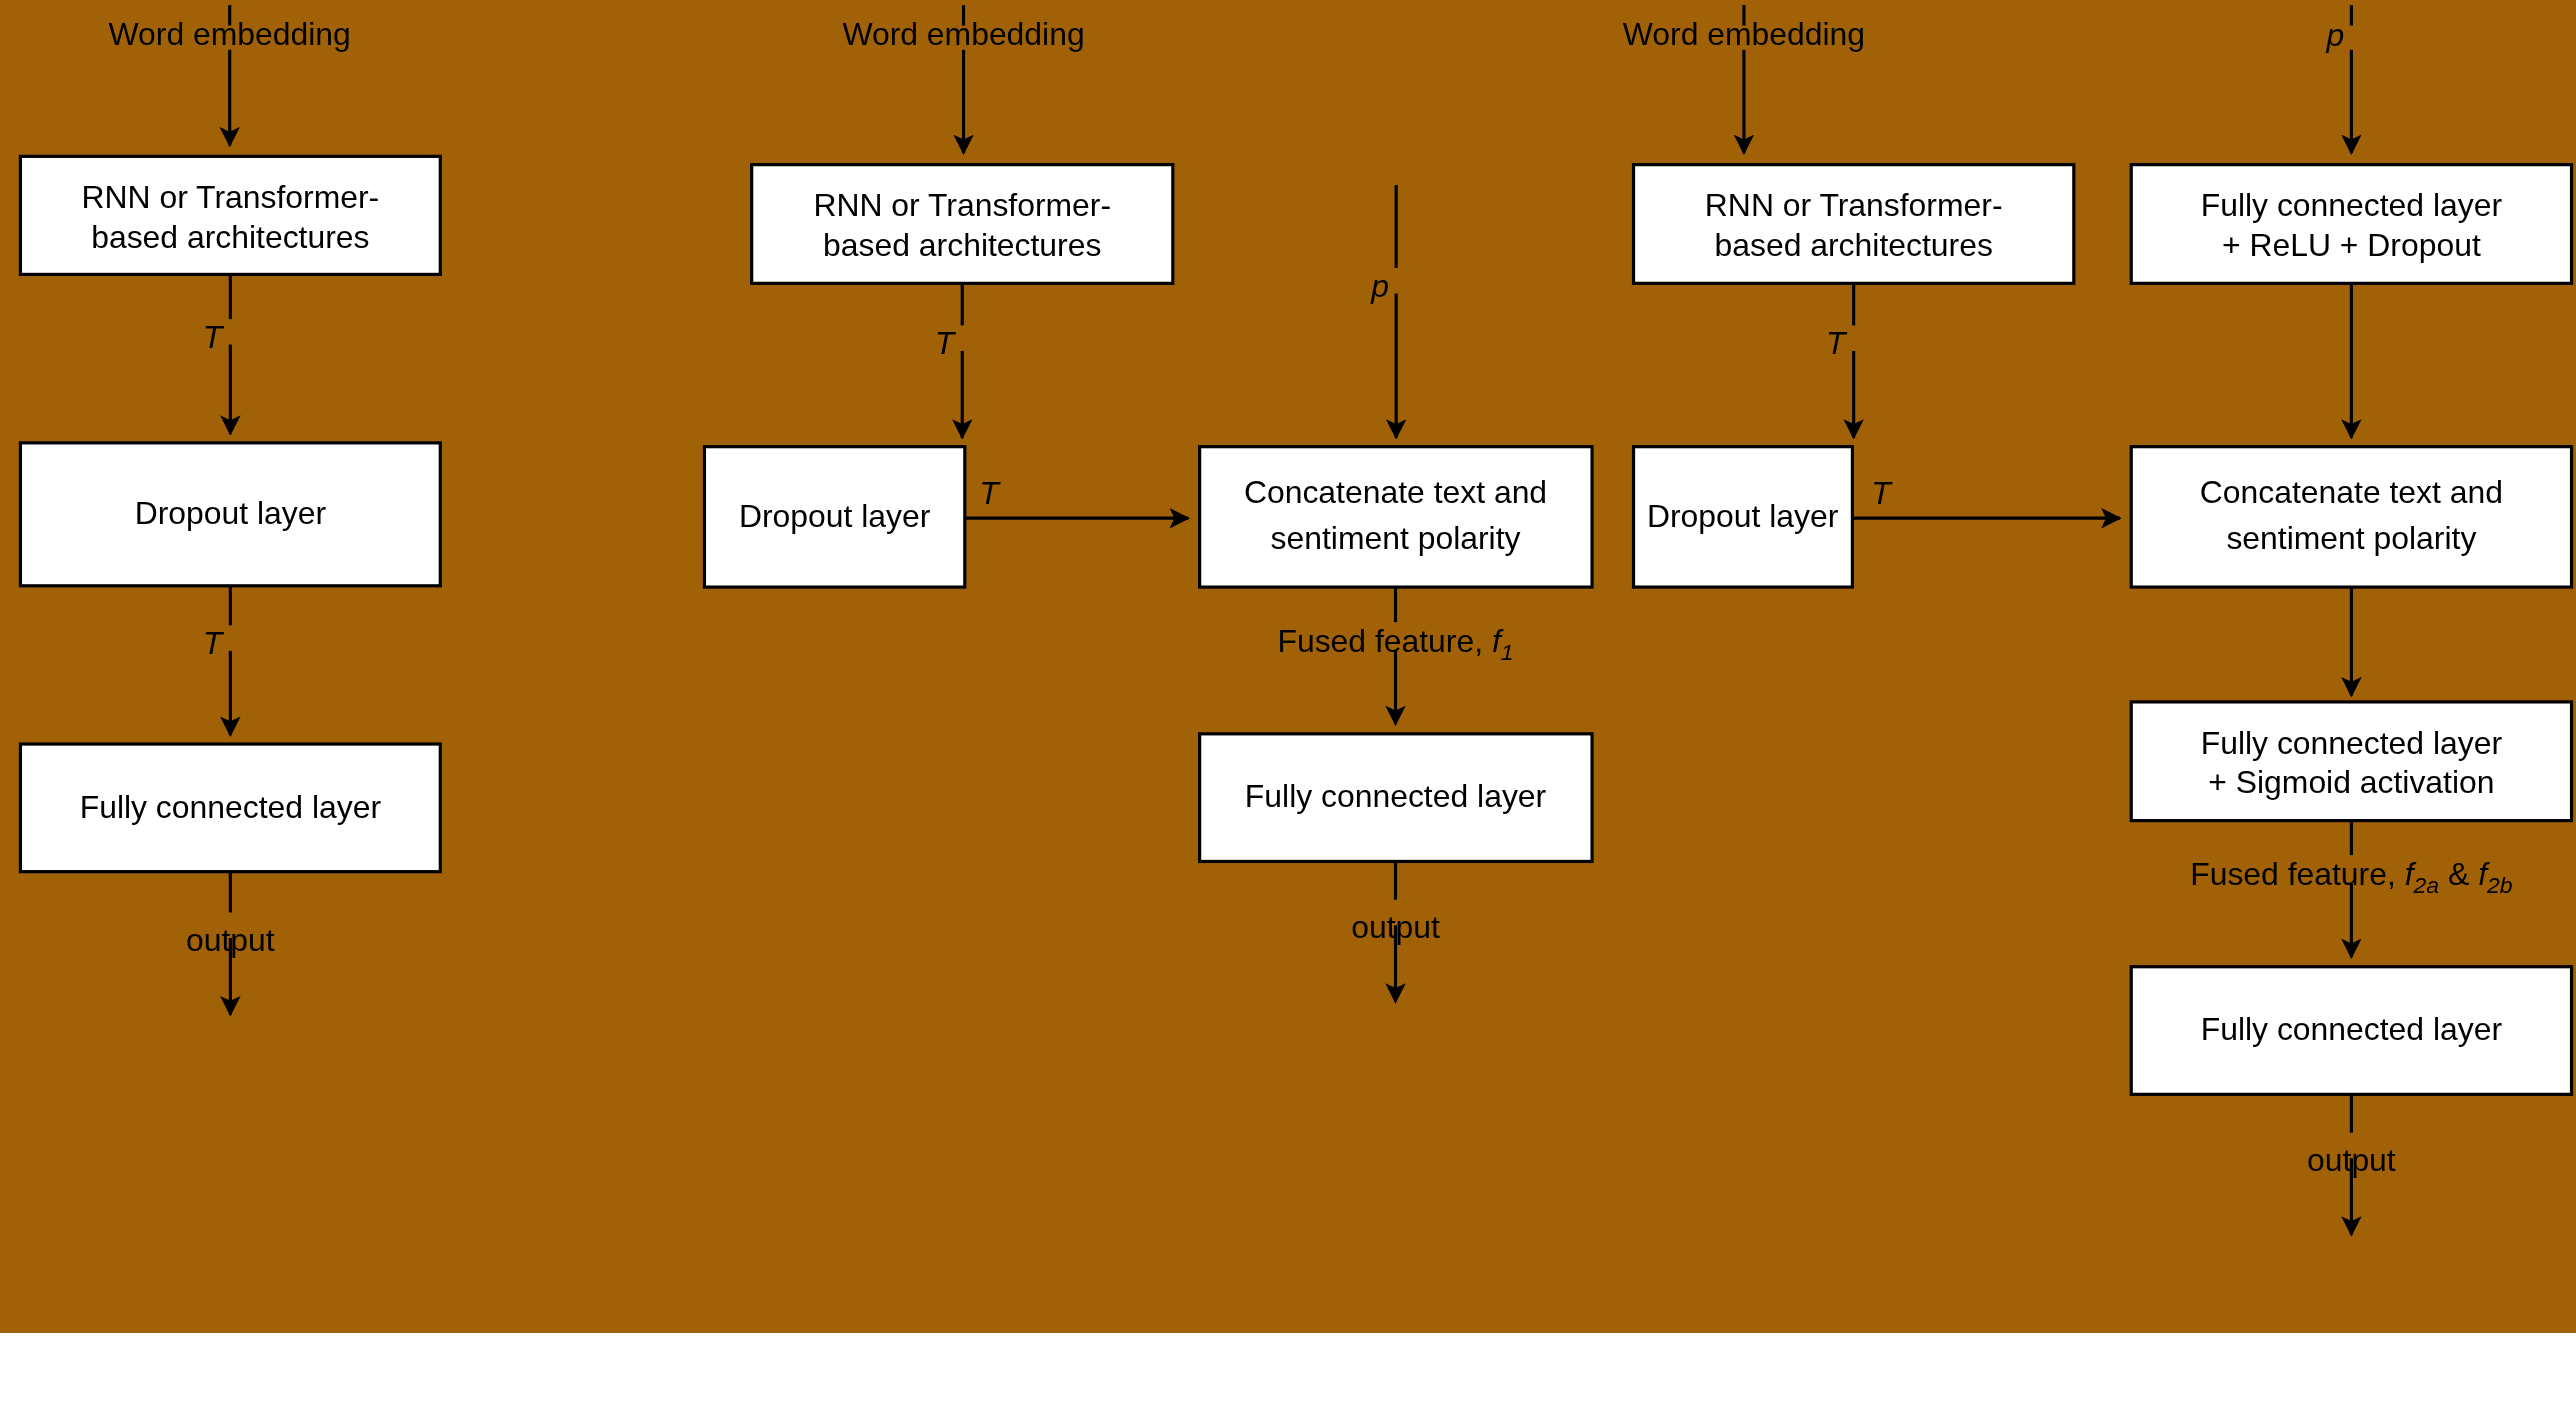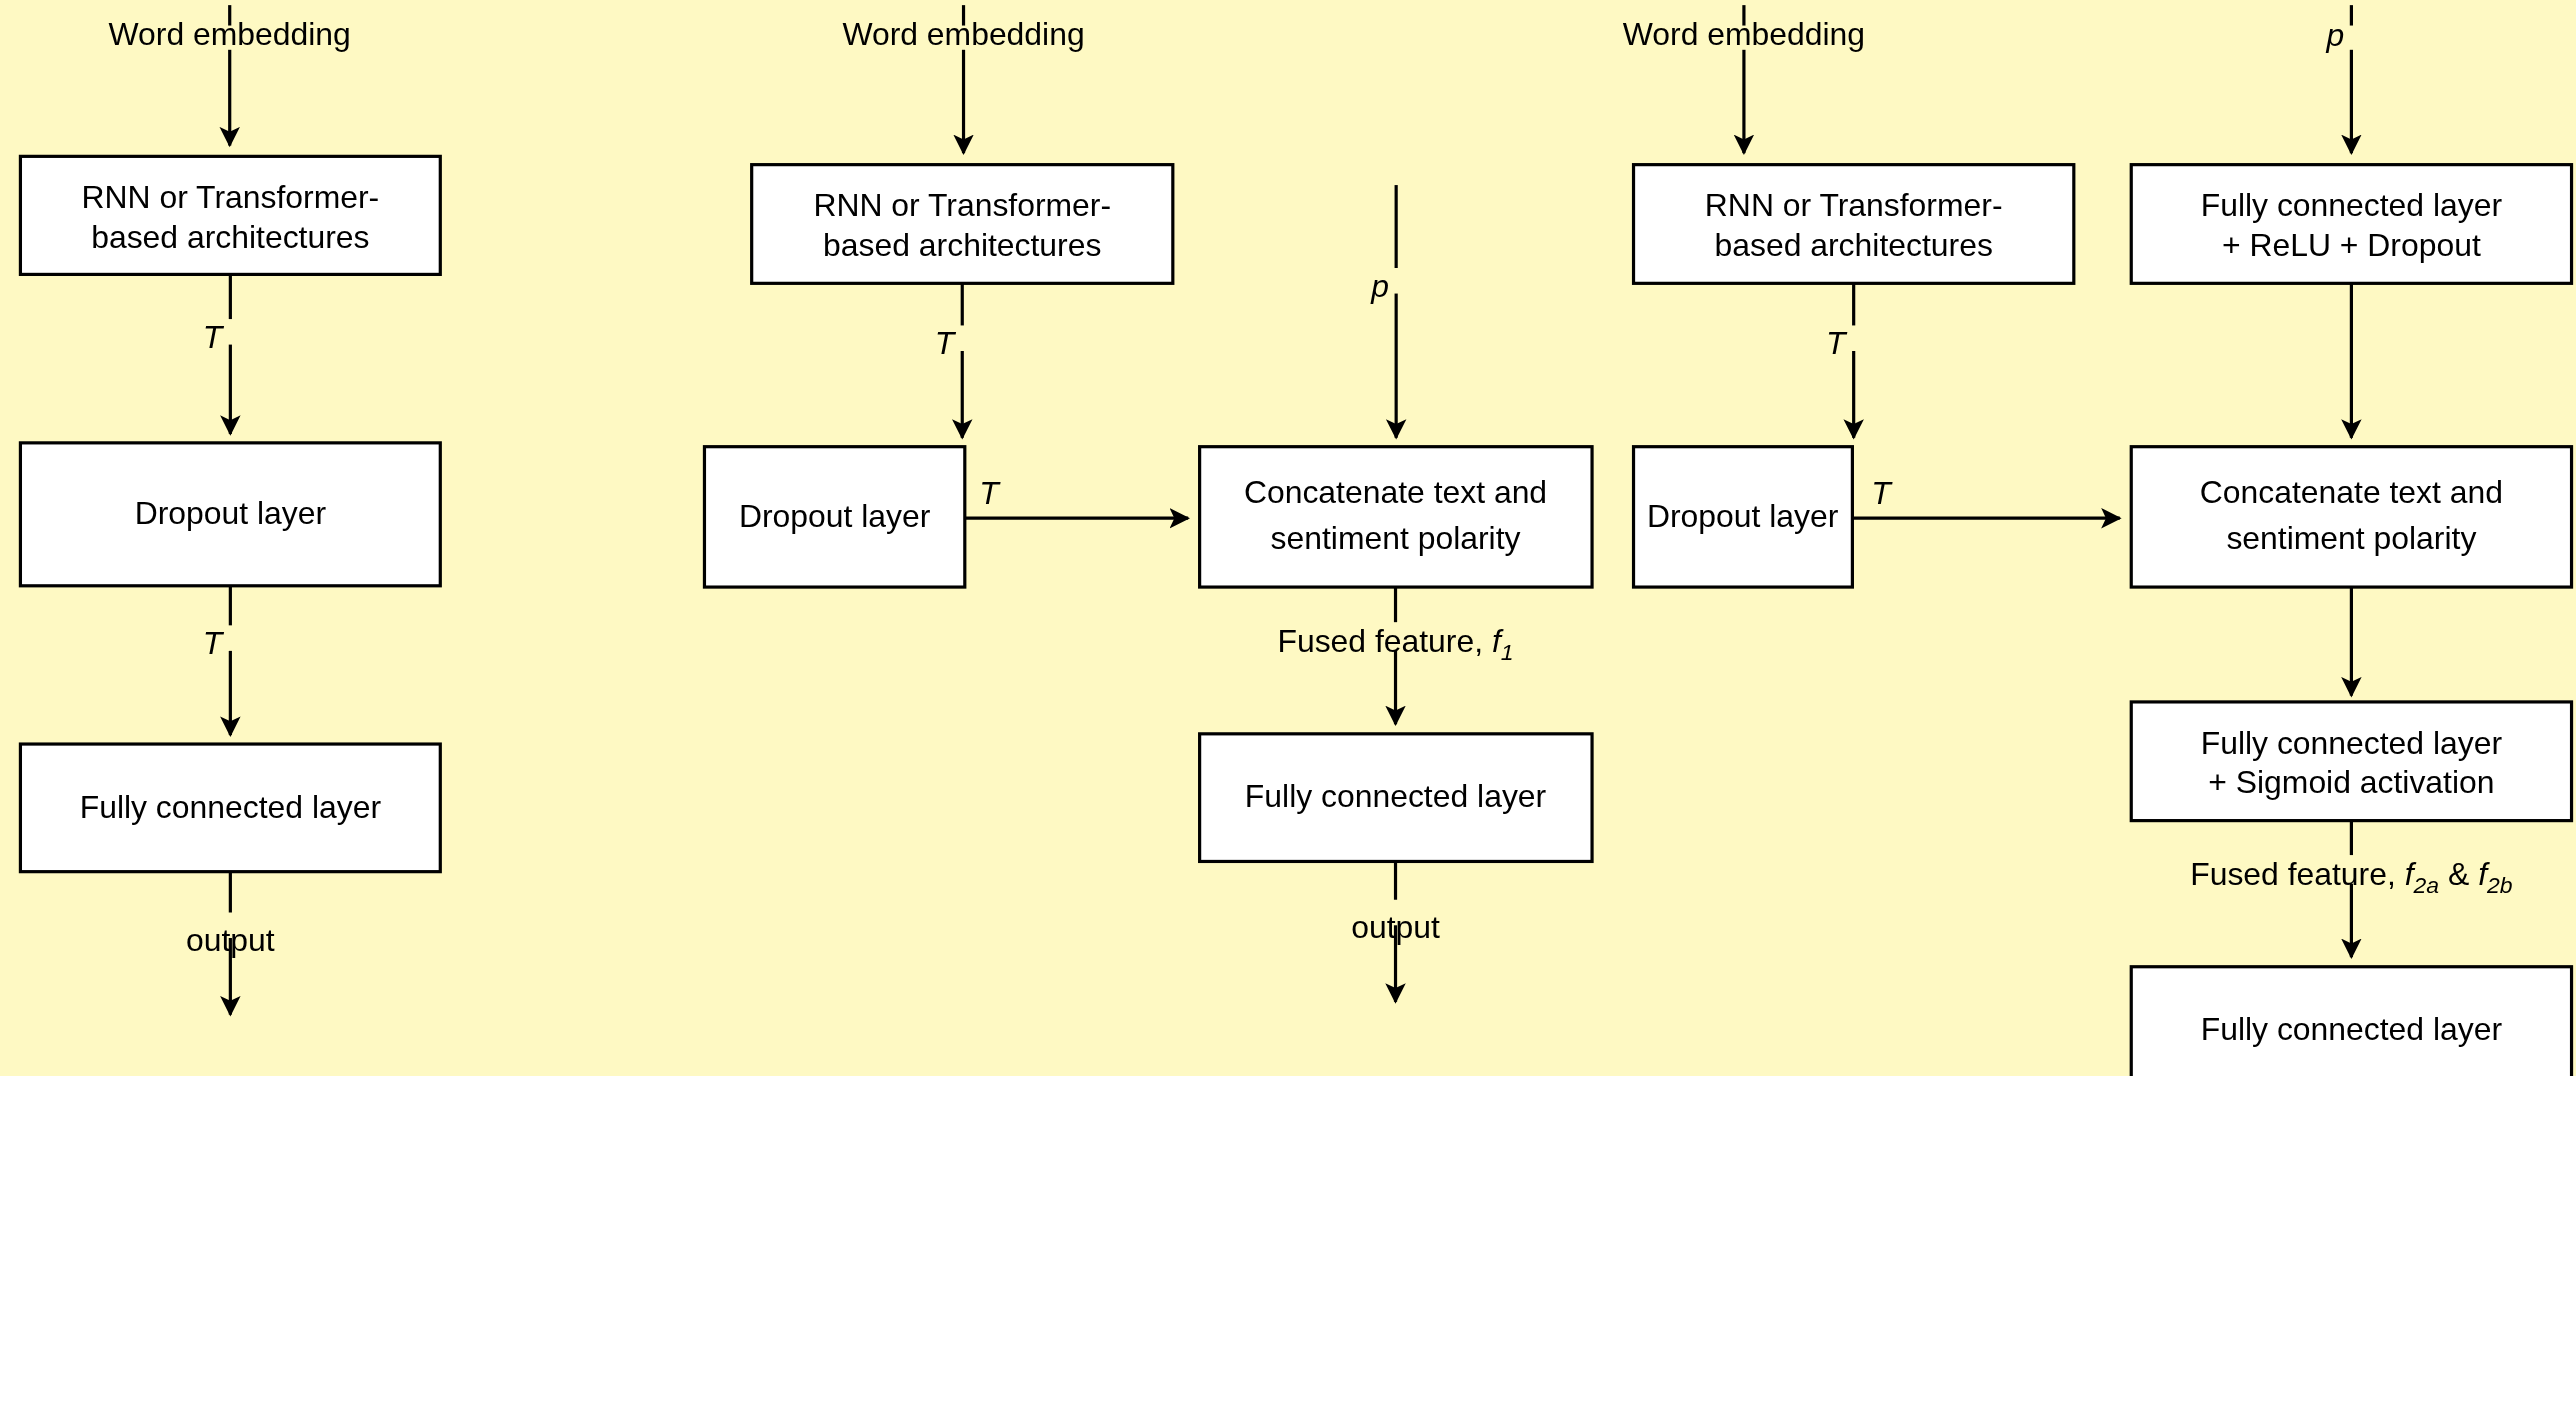--- a/index.html
+++ b/index.html
@@ -3,22 +3,22 @@
 <meta charset="utf-8">
 <style>
   html, body {
     margin: 0;
     padding: 0;
     background: #ffffff;
   }
   #figure {
     position: relative;
     width: 2576px;
-    height: 1076px;
-    background: #fef9c3;
+    height: 1333px;
+    background: #a16207;
     overflow: hidden;
   }
   svg#diagram {
     position: absolute;
     left: 0;
     top: 0;
     width: 2576px;
     height: 1423px;
   }
   .box-rect {

